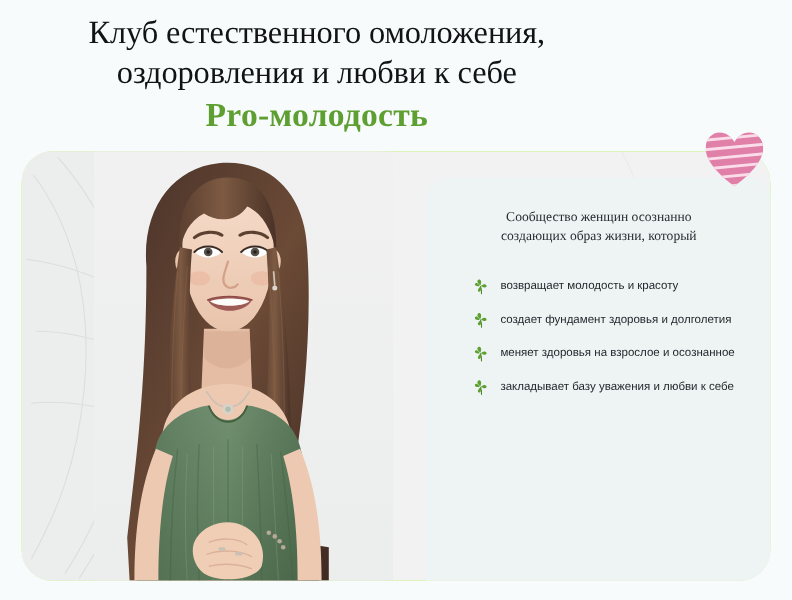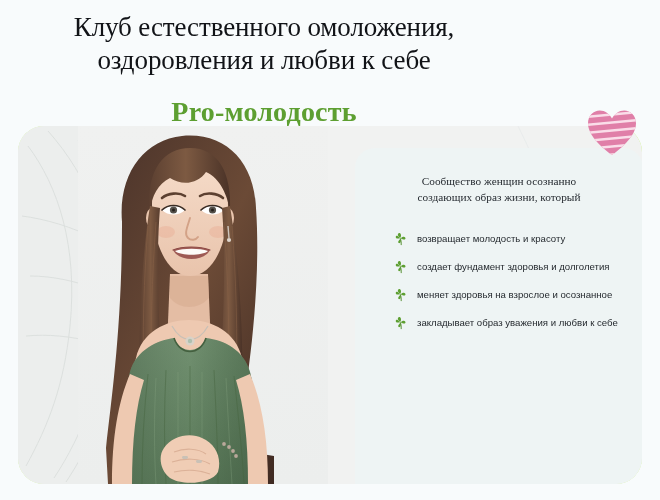--- a/index.html
+++ b/index.html
@@ -33,21 +33,21 @@
     letter-spacing: -0.1px;
     white-space: nowrap;
   }
   .brand {
     font-family: "Liberation Serif", serif;
     font-weight: bold;
     font-size: 28px;
     line-height: 34px;
     color: #5d9f31;
     letter-spacing: 0.2px;
-    margin-top: 18px;
+    margin-top: 3px;
   }
 
   
   .heart-wrap {
     position: absolute;
     left: 585px;
     top: 108px;
     width: 54px;
     height: 48px;
     z-index: 6;
@@ -397,17 +397,17 @@
           <svg viewBox="0 0 16 16" width="15" height="15">
             <g fill="#5d9f31">
               <path d="M7.6 7.4 C5.6 5.8 4.6 4.2 5.4 2.8 C6.2 1.5 8 1.8 8.4 3.6 C8.7 5 8.3 6.4 7.6 7.4 Z"></path>
               <path d="M8.3 7.6 C10.3 6.2 12 5.7 13 6.9 C13.9 8.1 12.8 9.5 11.1 9.1 C9.8 8.8 8.9 8.2 8.3 7.6 Z"></path>
               <path d="M7.9 8.3 C8.6 10.4 8.6 12.1 7.3 12.8 C6 13.4 5 12.1 5.9 10.7 C6.5 9.6 7.3 8.7 7.9 8.3 Z"></path>
               <path d="M7.2 7.9 C5.1 8.3 3.5 8.1 3 6.8 C2.6 5.5 4 4.6 5.3 5.6 C6.3 6.3 7 7.2 7.2 7.9 Z"></path>
             </g>
             <path d="M8 8.2 C8.6 10.2 9 12.4 8.8 14.6" stroke="#4f8b2a" stroke-width="1" fill="none" stroke-linecap="round"></path>
           </svg>
         </span>
-        <span class="bullet-text">закладывает образ уважения и любви к себе</span>
+        <span class="bullet-text">закладывает базу уважения и любви к себе</span>
       </li>
     </ul>
   </div>
 </div>
 
 </body></html>

